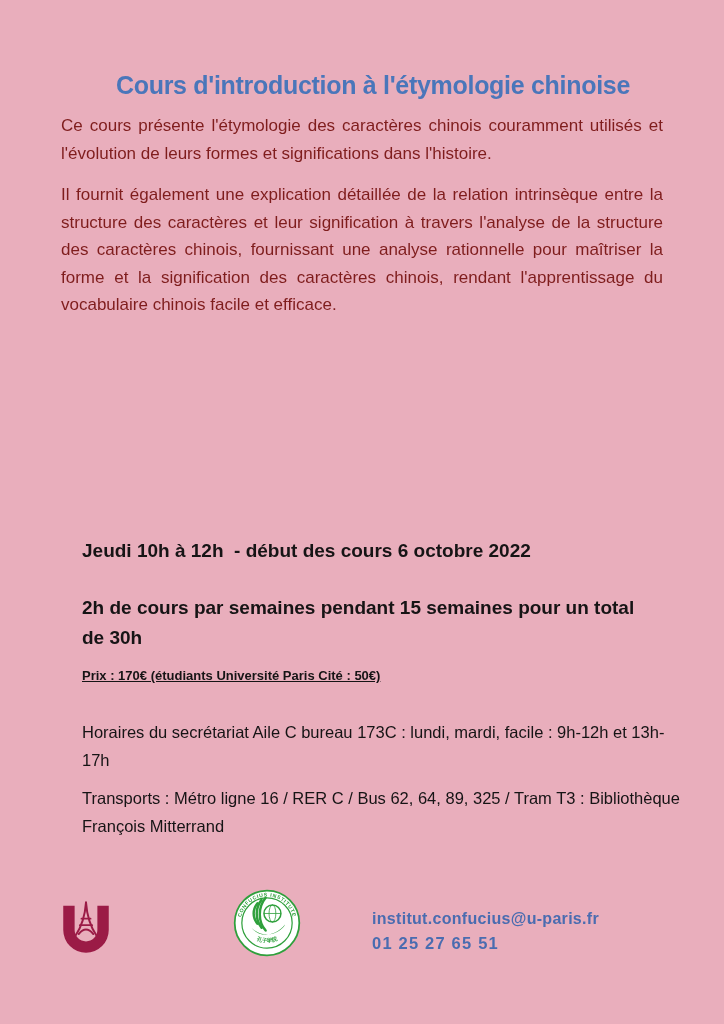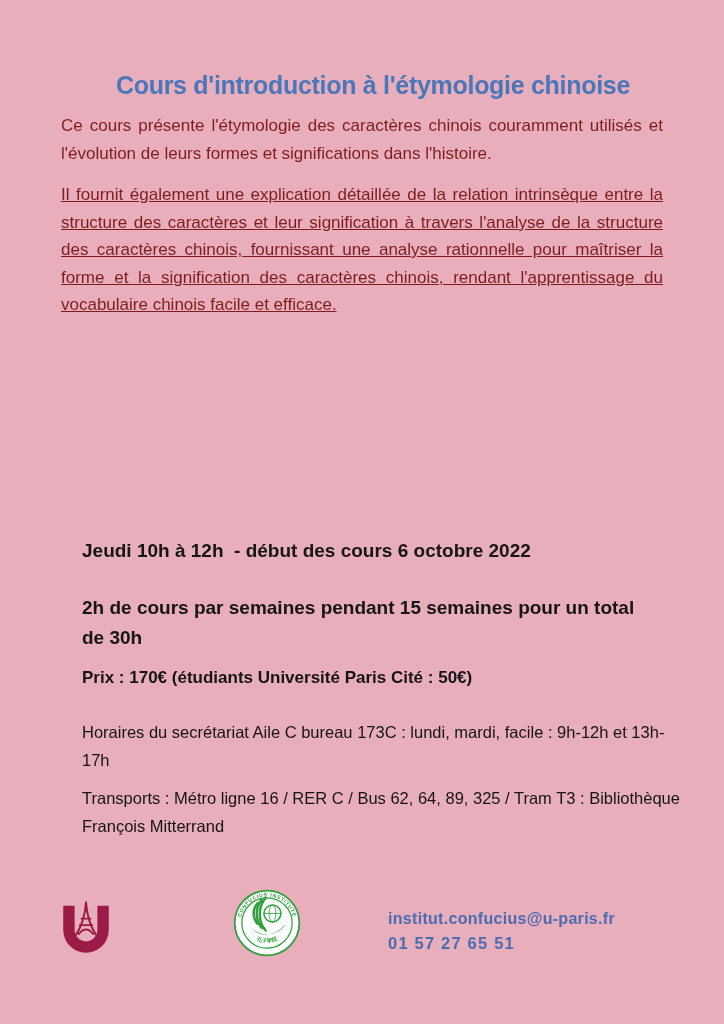--- a/index.html
+++ b/index.html
@@ -27,58 +27,58 @@
   .body-par {
     position: absolute; left: 61px;
     width: 602px;
     margin: 0;
     font-size: 17px; line-height: 27.5px;
     font-weight: 500;
     color: #7f1d1d;
     text-align: justify;
   }
   .par-1 { top: 112px; }
-  .par-2 { top: 181px; text-decoration: underline; }
+  .par-2 { top: 181px; }
   .informations-heading {
     position: absolute; top: 450px; left: 0;
     width: 100%;
     margin: 0;
     text-align: center;
     font-family: "DejaVu Sans", "Liberation Sans", sans-serif;
     font-size: 34px; font-weight: 800;
     letter-spacing: 9px;
     text-indent: 9px;
     color: #4a76ba;
   }
   .info-line {
     position: absolute; left: 66px;
     margin: 16px;
     color: #161415;
     white-space: pre-wrap;
   }
   .info-schedule   { top: 524px; width: 600px; font-size: 19px;   font-weight: 700; }
   .info-duration   { top: 577px; width: 575px; font-size: 19px;   font-weight: 700; line-height: 30px; }
-  .info-price      { top: 652px; width: 600px; font-size: 17px; font-weight: 700; }
+  .info-price      { top: 652px; width: 600px; font-size: 13px; font-weight: 700; text-decoration: underline; }
   .info-secretariat{ top: 702px; width: 598px; font-size: 16.5px; font-weight: 400; line-height: 28px; }
   .info-transport  { top: 768px; width: 608px; font-size: 16.5px; font-weight: 400; line-height: 28px; }
   .footer {
     position: absolute; left: 0; top: 884px;
     width: 100%; height: 100px;
   }
   .upc-logo-icon { position: absolute; left: 60px; top: 16px; }
   .upc-wordmark {
     position: absolute; left: 121px; top: 22px;
     font-size: 22px; line-height: 23px;
     font-weight: 500;
     color: #2c282a;
     letter-spacing: 0.2px;
   }
   .confucius-logo-icon { position: absolute; left: 233px; top: 5px; }
   .contact {
-    position: absolute; left: 388px; top: 26px;
+    position: absolute; left: 372px; top: 26px;
     color: #4a6cb0;
     font-weight: 700;
   }
   .contact-email { font-size: 16px;   letter-spacing: 0.3px; margin: 0 0 6px 0; }
   .contact-phone { font-size: 16.5px; letter-spacing: 1.2px; margin: 0; }
 </style>
 </head>
 <body>
 
 <div class="page">
@@ -132,17 +132,17 @@
           <path d="M36 21 C28.5 30 28.5 42 36 51"></path>
           <path d="M42 16 C32.5 28 32.5 45 42 57"></path>
           <path d="M48 13 C36.5 27 36.5 48 48 61"></path>
         </g>
         <path d="M27 57 C38 71 60 72 77 52 C69 67 44 74 27 57 Z" fill="#2fa03c" stroke="none"></path>
       </g>
     </svg>
 
     <div class="contact">
       <p class="contact-email">institut.confucius@u-paris.fr</p>
-      <p class="contact-phone">01 57 27 65 51</p>
+      <p class="contact-phone">01 25 27 65 51</p>
     </div>
 
   </div>
 </div>
 
 </body></html>

